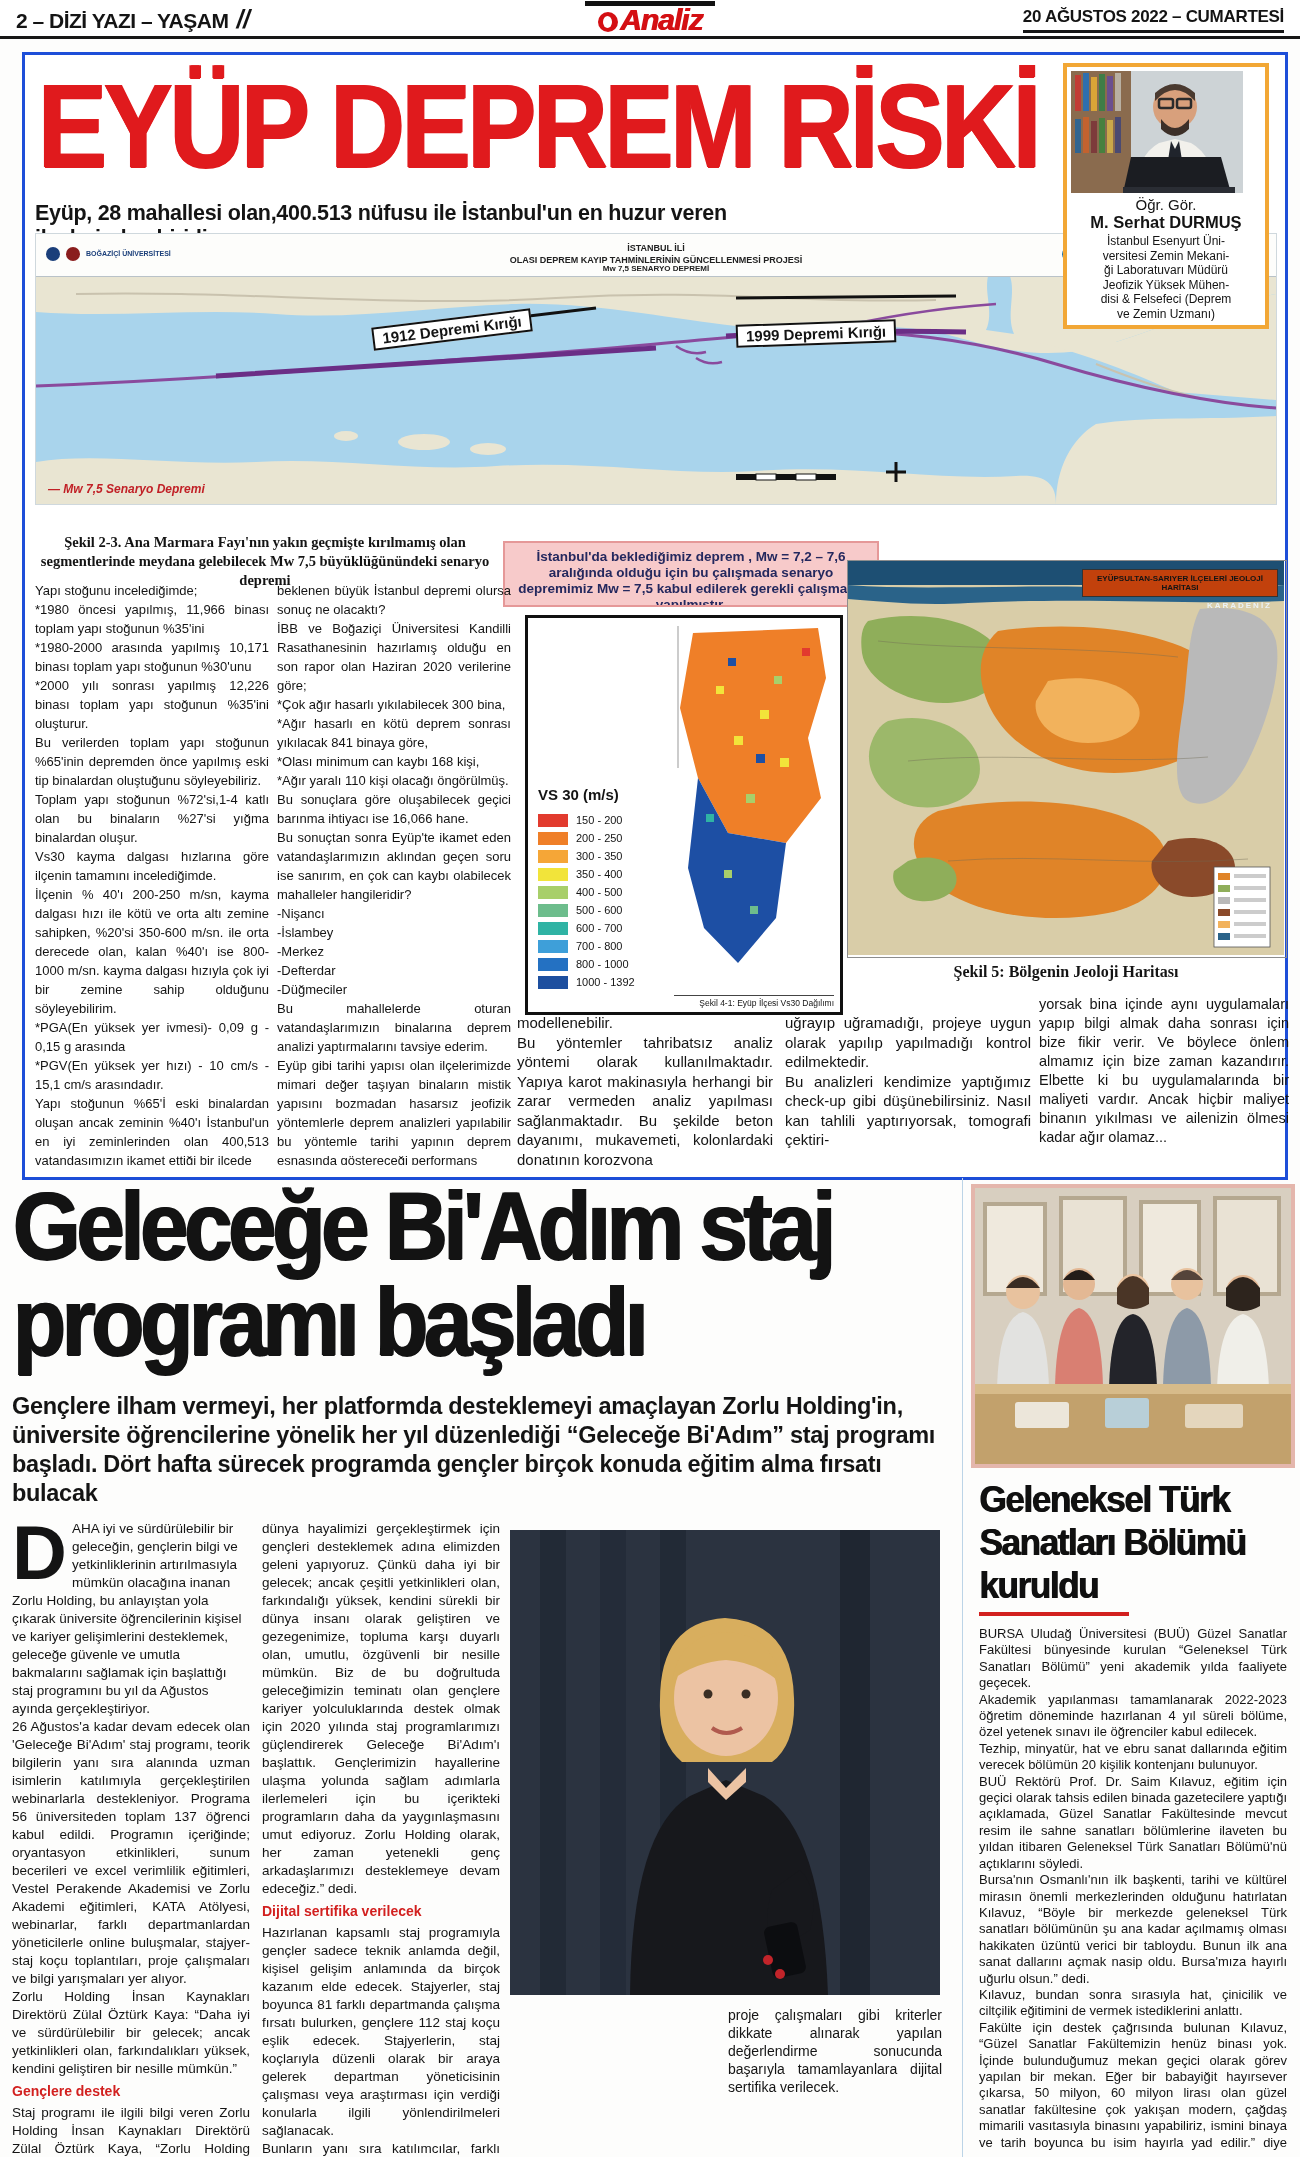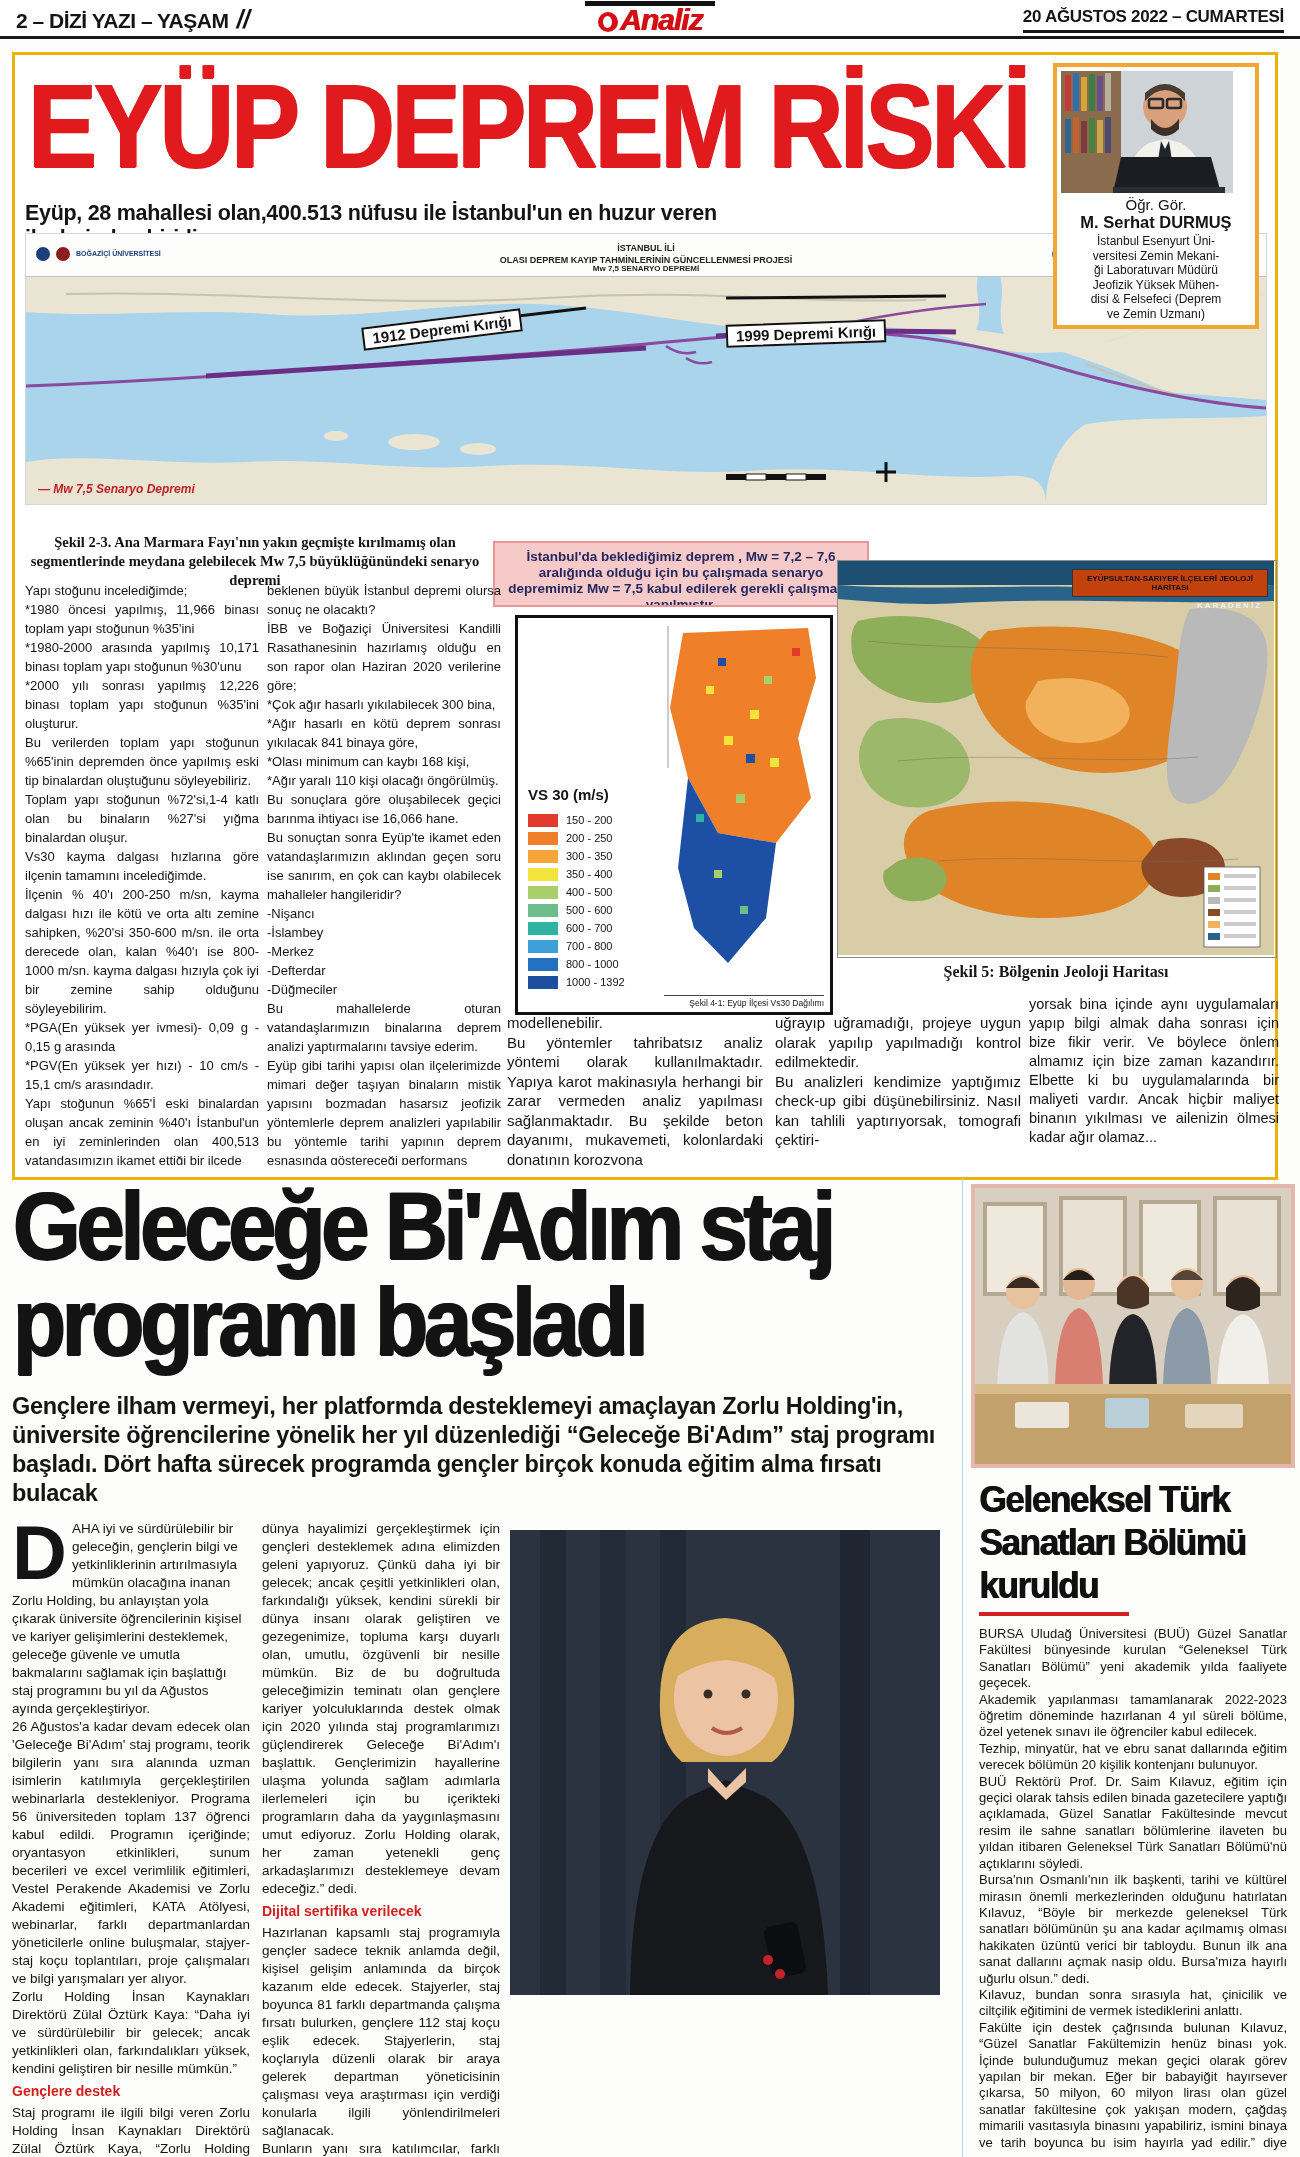--- a/index.html
+++ b/index.html
@@ -12,21 +12,21 @@
   .hdr-left{left:16px;top:5px;font-size:21px;font-weight:bold;letter-spacing:-.5px;}
   .hdr-slash{font-size:25px;font-style:italic;font-weight:bold;margin-left:8px;}
   .logo-wrap{left:545px;top:1px;width:210px;text-align:center;}
   .logo-bar{width:130px;height:5px;background:#111;margin:0 auto;}
   .logo-text{color:#d40f13;font-weight:bold;font-style:italic;font-size:30px;line-height:28px;letter-spacing:-1px;
              text-shadow:1px 0 #d40f13;}
   .logo-emblem{display:inline-block;width:20px;height:20px;border-radius:50%;background:#d40f13;position:relative;top:2px;margin-right:2px;}
   .logo-emblem::after{content:"";position:absolute;left:5px;top:4px;width:9px;height:12px;border-radius:50%;background:#fff;}
   .hdr-date{right:16px;top:7px;font-size:17px;font-weight:bold;border-bottom:3px solid #171717;padding-bottom:3px;letter-spacing:-.3px;}
   
-  .a1box{left:12px;top:52px;width:1260px;height:1122px;border:3px solid #eab308;background:#fff;}
+  .a1box{left:22px;top:52px;width:1260px;height:1122px;border:3px solid #1d4ed8;background:#fff;}
   .a1-headline{left:12px;top:2px;width:1160px;font-size:118px;line-height:138px;font-weight:bold;color:#e01a1d;
                letter-spacing:-4px;transform:scaleX(.88);transform-origin:0 0;white-space:nowrap;
                text-shadow:2px 0 #e01a1d,1px 1px #e01a1d;}
   .a1-subhead{left:10px;top:146px;width:810px;font-size:21.5px;font-weight:bold;letter-spacing:-.3px;}
   .author-card{left:1038px;top:8px;width:190px;border:4px solid #f2a735;background:#fff;padding:4px;z-index:5;}
   .author-title{font-size:15px;font-weight:normal;text-align:center;margin-top:3px;}
   .author-name{font-size:16.5px;font-weight:bold;text-align:center;}
   .author-bio{font-size:12px;line-height:14.5px;text-align:center;white-space:pre-line;margin-top:2px;}
   .map{left:10px;top:178px;width:1240px;height:270px;background:#a9d4ec;overflow:hidden;border:1px solid #cfd8dd;}
   .map-band{position:absolute;left:0;top:0;width:1240px;height:42px;background:#fdfdfb;border-bottom:1px solid #b9c2c8;}
@@ -370,20 +370,21 @@
         <path d="M120,465 Q122,300 180,266 L216,250 L254,266 Q312,300 318,465 Z" fill="#17181c"></path>
         <path d="M198,238 L216,258 L236,238 L236,252 L216,270 L198,252 Z" fill="#ecc3a3"></path>
         <path d="M290,340 Q310,360 300,400 L268,420 Q250,400 262,360 Z" fill="#17181c"></path>
         <rect x="258" y="394" width="34" height="52" rx="6" fill="#0c0d10" transform="rotate(-12 275 420)"></rect>
         <circle cx="258" cy="430" r="5" fill="#c2242a"></circle>
           <circle cx="270" cy="444" r="5" fill="#c2242a"></circle>
       </g>
     </svg>
   </div>
 
+  <div class="abs txt a2s2">proje çalışmaları gibi kriterler dikkate alınarak yapılan değerlendirme sonucunda başarıyla tamamlayanlara dijital sertifika verilecek.</div>
 </div>
 
 <div class="abs a3">
   <div class="a3-photo">
     <svg width="316" height="276" viewBox="0 0 316 276">
       <rect width="316" height="276" fill="#d8cfc0"></rect>
       <rect x="10" y="16" width="60" height="90" fill="#efe9dd" stroke="#b5a890" stroke-width="4"></rect>
       <rect x="86" y="10" width="64" height="96" fill="#e9e2d4" stroke="#b5a890" stroke-width="4"></rect>
       <rect x="166" y="14" width="58" height="92" fill="#efe9dd" stroke="#b5a890" stroke-width="4"></rect>
       <rect x="240" y="10" width="64" height="96" fill="#e9e2d4" stroke="#b5a890" stroke-width="4"></rect>

